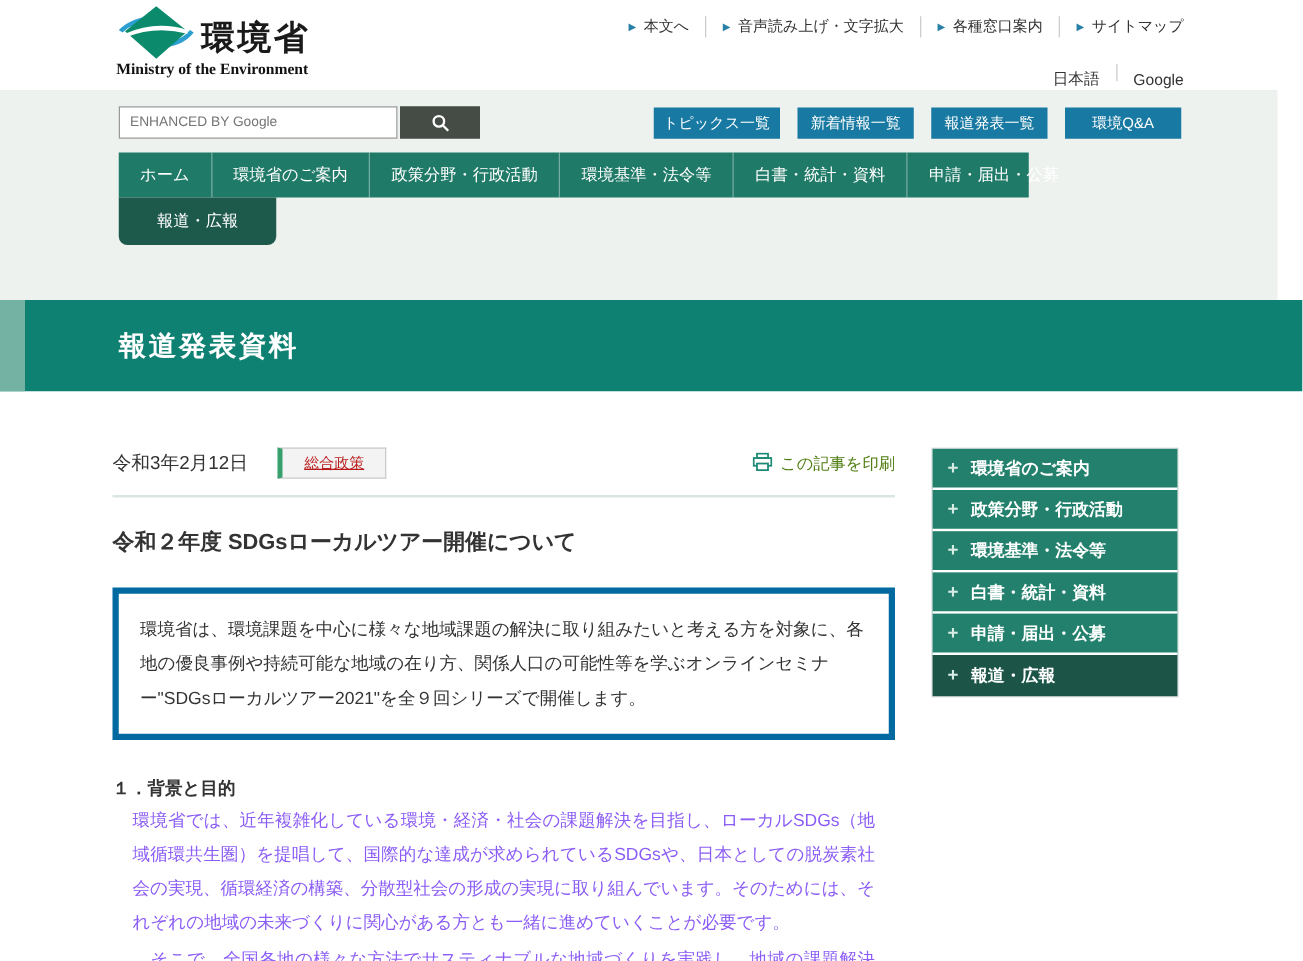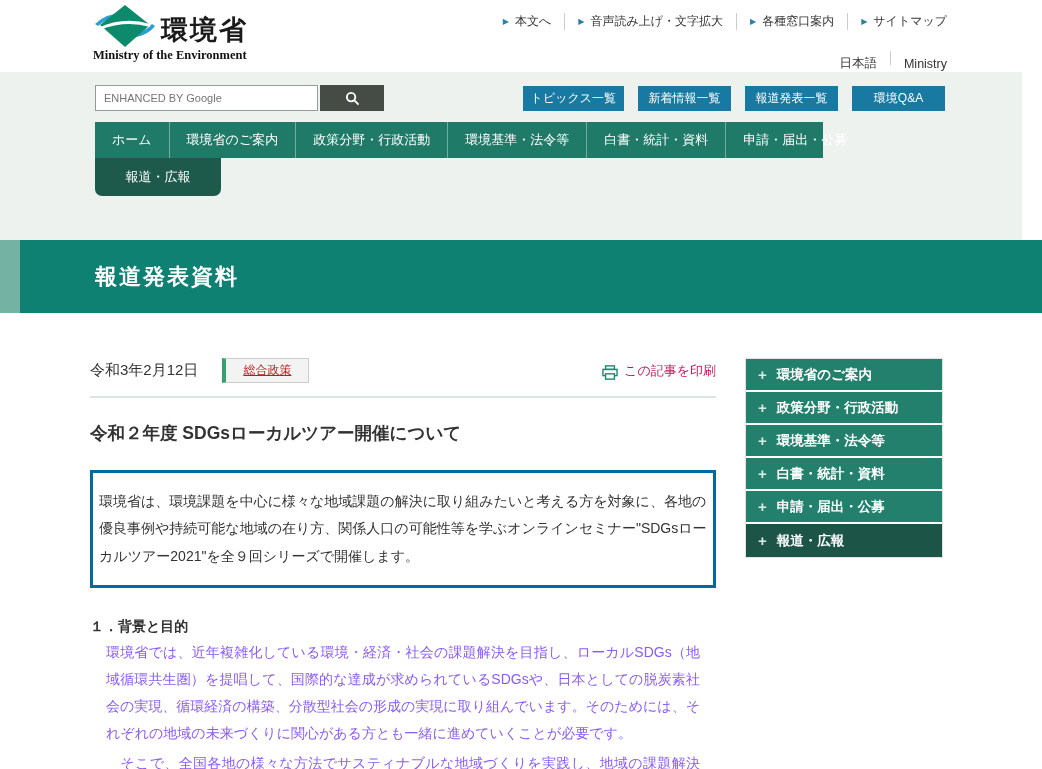--- a/index.html
+++ b/index.html
@@ -56,26 +56,26 @@
   .crumb-sep { margin:0 7px; color:#777; }
   .crumb-current { color:#333; }
 
   .columns { display:flex; justify-content:space-between; margin-top:32px; }
   .article { width:626px; }
 
   .dateline { display:flex; align-items:center; }
   .date { font-size:15px; font-weight:normal; color:#333; }
   .cat-tag { margin-left:24px; font-size:12px; color:#b91c1c; background:#f3f3f3; border:1px solid #ccc;
     border-left:4px solid #38a06e; padding:3px 17px; cursor:pointer;text-decoration:underline; }
-  .print-link { margin-left:auto; display:flex; align-items:flex-end; font-size:13px; color:#be185d; cursor:pointer; }
+  .print-link { margin-left:auto; display:flex; align-items:flex-start; font-size:13px; color:#4d7c0f; cursor:pointer; }
   .print-link svg { margin-right:6px; }
   .rule { border-bottom:2px solid #d9e6e2; margin-top:13px; }
 
   .article-title { font-size:17.5px; font-weight:bold; color:#333; margin:23px 0 0; }
-  .summary-box { border:3px solid #0369a1; margin-top:25px; padding:15px 6px; font-size:14px; line-height:1.95; color:#333; }
+  .summary-box { border:5px solid #0369a1; margin-top:25px; padding:15px 17px; font-size:14px; line-height:1.95; color:#333; }
   .section-heading { margin-top:30px; font-size:14px; font-weight:bold; color:#333; }
   .para { font-size:14px; line-height:1.93; color:#8b5cf6; margin:3px 16px 0; text-align:justify; }
 
   
   .sidebar { width:198px; }
   .sidebar-box { border:1px solid #e2e2e2; background:#fff; }
   .side-item { background:#23806c; color:#fff; height:33px; display:flex; align-items:center;
     padding-left:12px; font-size:13.5px; font-weight:bold; cursor:pointer; border-bottom:2px solid #fff; white-space:nowrap; }
   .side-item:last-child { border-bottom:none; }
   .side-item.active { background:#1c5548; }
@@ -113,21 +113,21 @@
         <a>各種窓口案内</a>
       </li>
       <li>
         <span class="tri">▶</span>
         <a>サイトマップ</a>
       </li>
     </ul>
     <div class="langs">
       <span class="lang-item">日本語</span>
       <span class="lang-sep"></span>
-      <span class="lang-item">Ministry</span>
+      <span class="lang-item">Google</span>
     </div>
   </div>
 </header>
 
 <div class="gray-band">
   <div class="search-row">
     <input class="search-input" type="text" placeholder="ENHANCED BY Google" style="">
     <button class="search-btn">
       <svg width="15" height="15" viewBox="0 0 16 16">
         <circle cx="6.5" cy="6.5" r="4.5" fill="none" stroke="#fff" stroke-width="2"></circle>

